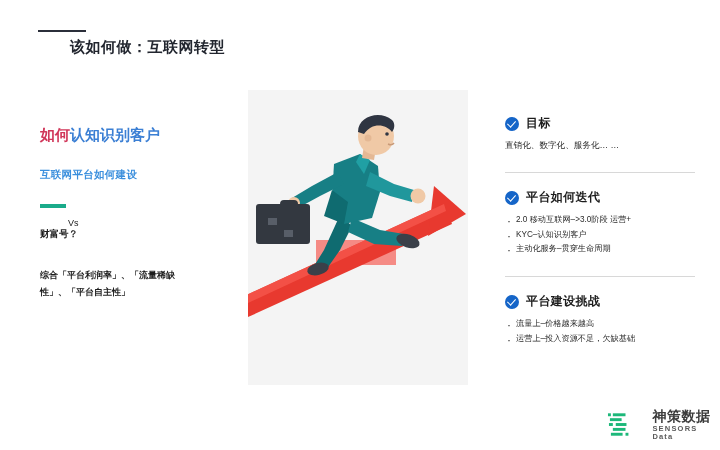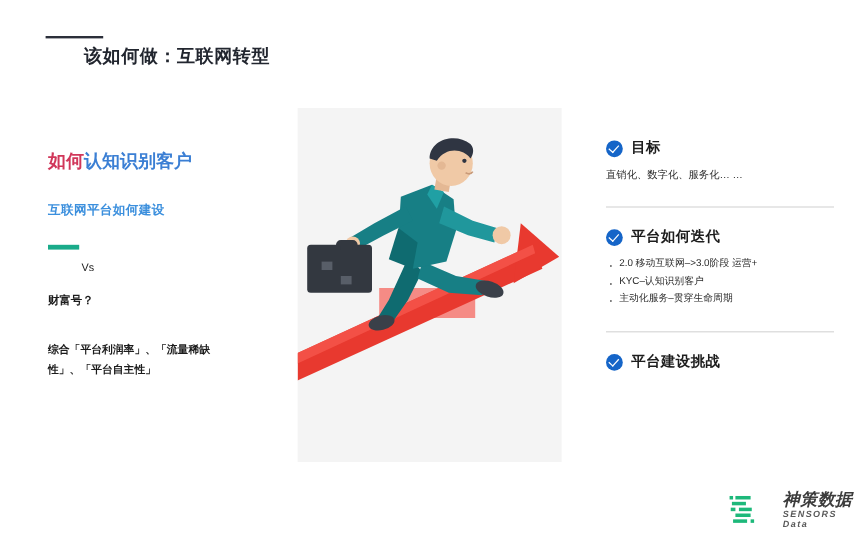--- a/index.html
+++ b/index.html
@@ -74,21 +74,21 @@
     color: #1c1c1c;
   }
   #left-vs {
     margin-top: 10px;
     font-size: 9px;
     font-weight: normal;
     color: #1c1c1c;
     margin-left: 28px;
   }
   #left-q2 {
-    margin-top: 16px;
+    margin-top: 0;
     font-size: 9.5px;
     font-weight: bold;
     color: #1c1c1c;
   }
   #left-note {
     margin-top: 26px;
     font-size: 9px;
     font-weight: bold;
     line-height: 1.9;
     color: #1c1c1c;
@@ -180,21 +180,20 @@
   }
 
   
   #logo {
     position: absolute;
     left: 607px;
     top: 409px;
     display: flex;
     align-items: center;
     gap: 22px;
-    font-style: italic;
   }
   #logo-text { line-height: 1; }
   #logo-cn {
     font-size: 14px;
     font-weight: bold;
     color: #3c3c3c;
     letter-spacing: 0.5px;
   }
   #logo-en {
     margin-top: 2px;
@@ -301,20 +300,24 @@
     </ul>
   </div>
 
   <div class="section-divider"></div>
 
   <div class="right-section">
     <div class="section-head">
       <span class="check-icon"></span>
       <span class="section-title">平台建设挑战</span>
     </div>
+    <ul class="bullet-list">
+      <li>流量上–价格越来越高</li>
+      <li>运营上–投入资源不足，欠缺基础</li>
+    </ul>
   </div>
 </div>
 
 <div id="logo">
   <svg width="24" height="26" viewBox="0 0 24 26">
     <rect x="6" y="1" width="13" height="3" fill="#1db87a"></rect>
     <rect x="1" y="1" width="3" height="3" fill="#1db87a"></rect>
     <rect x="3" y="6" width="12" height="3" fill="#1db87a"></rect>
     <rect x="9" y="11" width="11" height="3" fill="#1db87a"></rect>
     <rect x="2" y="11" width="4" height="3" fill="#1db87a"></rect>

